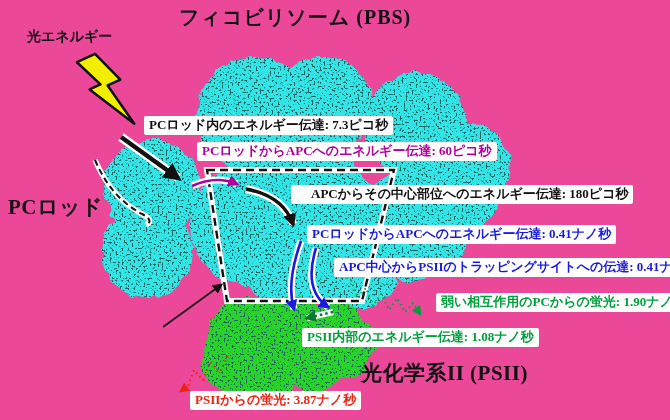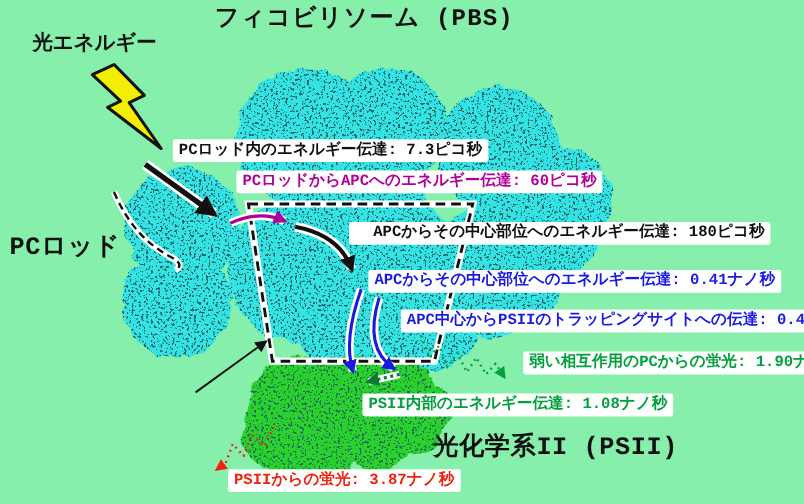--- a/index.html
+++ b/index.html
@@ -1,18 +1,18 @@
 <!DOCTYPE html>
 <html><head>
 <meta charset="utf-8">
 <style>
   html,body{margin:0;padding:0;background:#fff;}
   .stage{
-    position:relative;width:670px;height:420px;background:#86efac;overflow:hidden;
-    font-family:Liberation Mono, monospace;
+    position:relative;width:670px;height:420px;background:#ec4899;overflow:hidden;
+    font-family:Liberation Serif, serif;
   }
   .stage svg{position:absolute;left:0;top:0;}
   .lbl{
     position:absolute;white-space:nowrap;font-weight:bold;color:#111;
     line-height:1.1;
   }
   .big{font-size:21px;letter-spacing:0.5px;}
   .ann{
     position:absolute;white-space:nowrap;font-weight:bold;font-size:13px;
     background:#ffffff;padding:2px 5px 3px 5px;border-radius:2px;line-height:1.1;
@@ -142,26 +142,26 @@
     </g>
 
     <polyline points="351,280 358,298 366,288 373,306 381,294 389,310 397,298 405,312 413,303 420,314" fill="none" stroke="#00a03c" stroke-width="2" stroke-dasharray="1.5,3.5" stroke-linejoin="round" marker-end="url(#mGreen)"></polyline>
 
     <polyline points="228,356 220,372 210,362 203,380 194,370 188,386 181,391" fill="none" stroke="#ee2211" stroke-width="2" stroke-dasharray="1.5,3.5" stroke-linejoin="round" marker-end="url(#mRed)"></polyline>
 
     <polygon points="26,0 6,0 18,30 6,30 32,80 24,34 38,34" transform="translate(70,58) rotate(-25 16 0)" fill="#f2ee00" stroke="#111111" stroke-width="2.5" stroke-linejoin="round"></polygon>
   </svg>
 
   <div class="lbl title" style="left:179px;top:6px;">フィコビリソーム (PBS)</div>
-  <div class="lbl" style="left:27px;top:29px;font-size:17px;">光エネルギー</div>
+  <div class="lbl" style="left:27px;top:29px;font-size:14px;">光エネルギー</div>
   <div class="lbl big" style="left:8px;top:196px;">PCロッド</div>
   <div class="lbl big" style="left:361px;top:362px;">光化学系II (PSII)</div>
 
   <div class="ann c-black" style="left:144px;top:116px;">PCロッド内のエネルギー伝達: 7.3ピコ秒</div>
   <div class="ann c-magenta" style="left:181px;top:142px;">PCロッドからAPCへのエネルギー伝達: 60ピコ秒</div>
   <div class="ann c-black" style="left:291px;top:185px;padding-left:20px;">APCからその中心部位へのエネルギー伝達: 180ピコ秒</div>
-  <div class="ann c-blue" style="left:307px;top:225px;">APCからその中心部位へのエネルギー伝達: 0.41ナノ秒</div>
+  <div class="ann c-blue" style="left:307px;top:225px;">PCロッドからAPCへのエネルギー伝達: 0.41ナノ秒</div>
   <div class="ann c-blue" style="left:334px;top:258px;">APC中心からPSIIのトラッピングサイトへの伝達: 0.41ナノ秒</div>
   <div class="ann c-green" style="left:436px;top:293px;">弱い相互作用のPCからの蛍光: 1.90ナノ秒</div>
   <div class="ann c-green" style="left:302px;top:328px;">PSII内部のエネルギー伝達: 1.08ナノ秒</div>
   <div class="ann c-red" style="left:190px;top:391px;">PSIIからの蛍光: 3.87ナノ秒</div>
 
 </div>
 
 </body></html>

